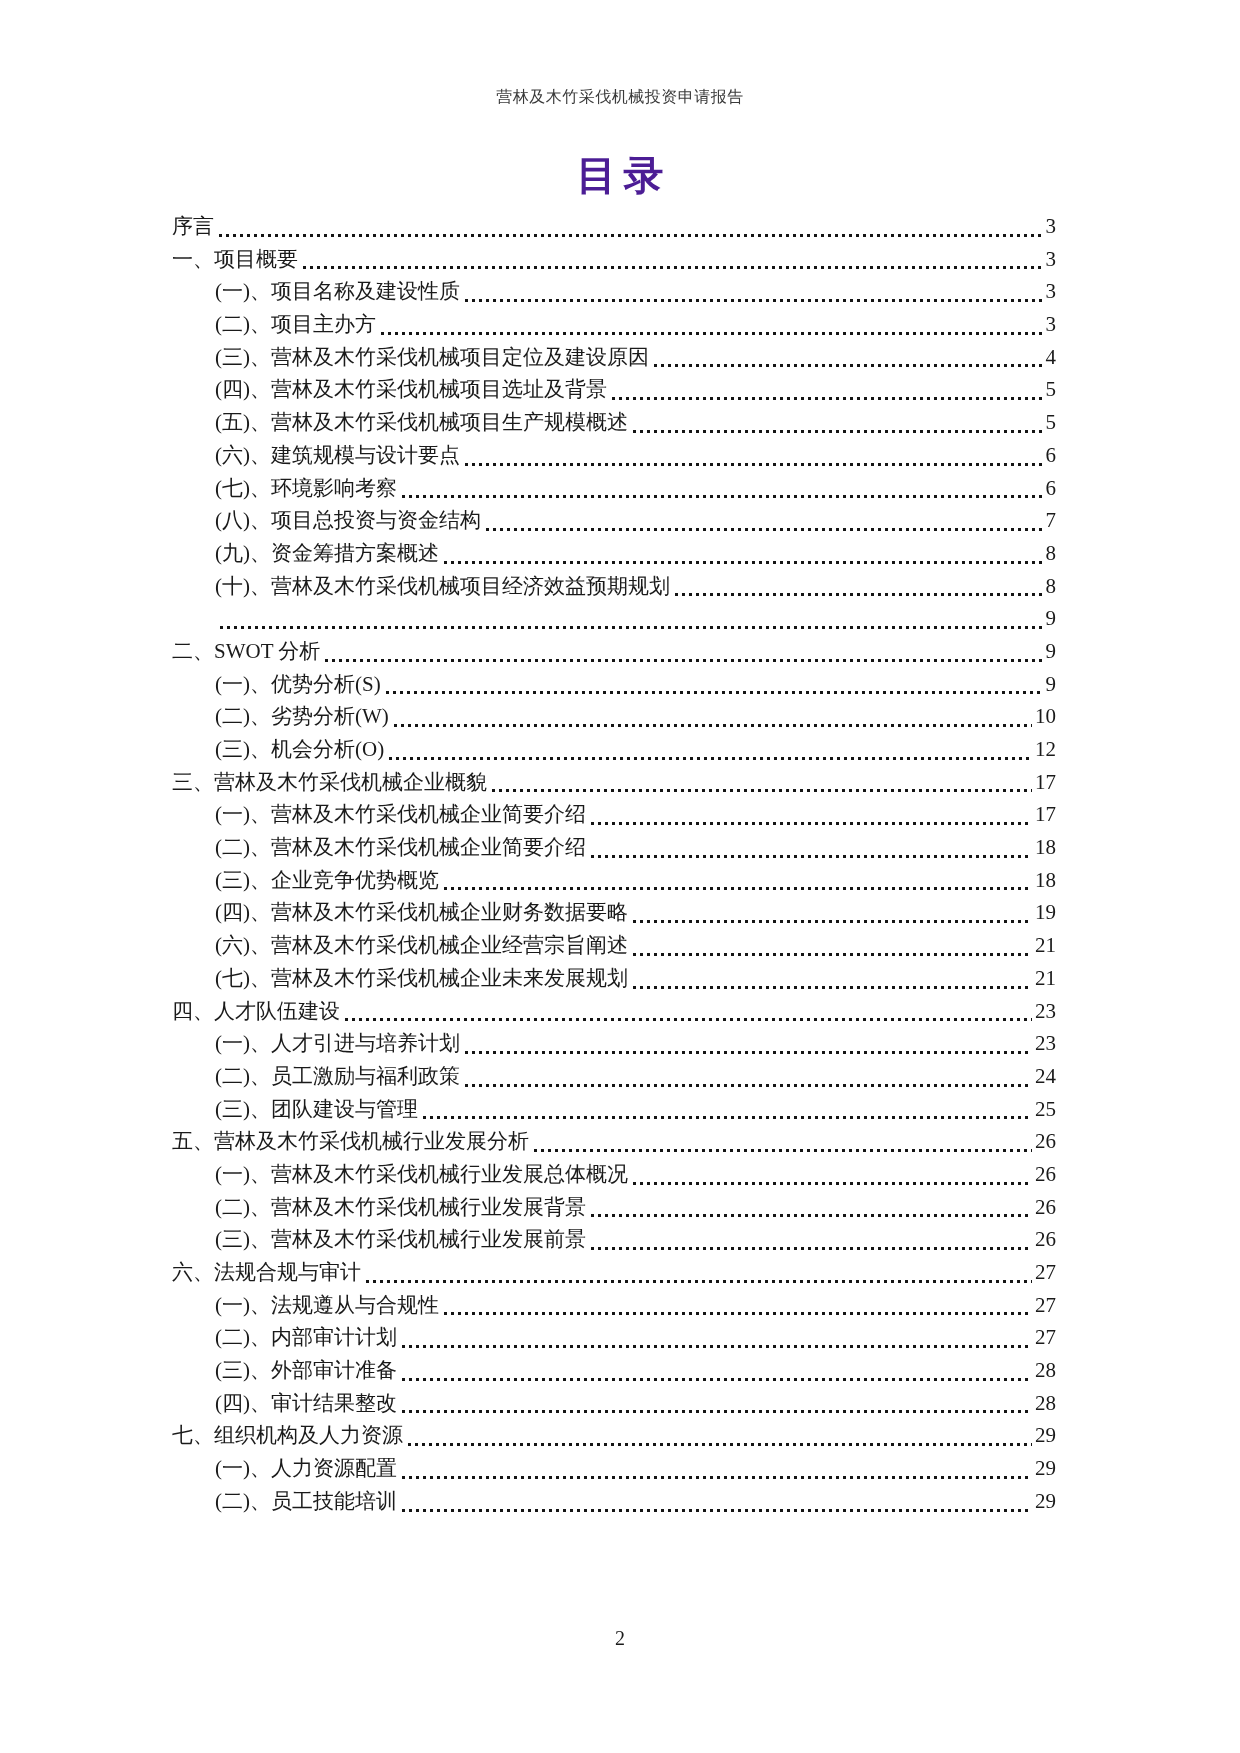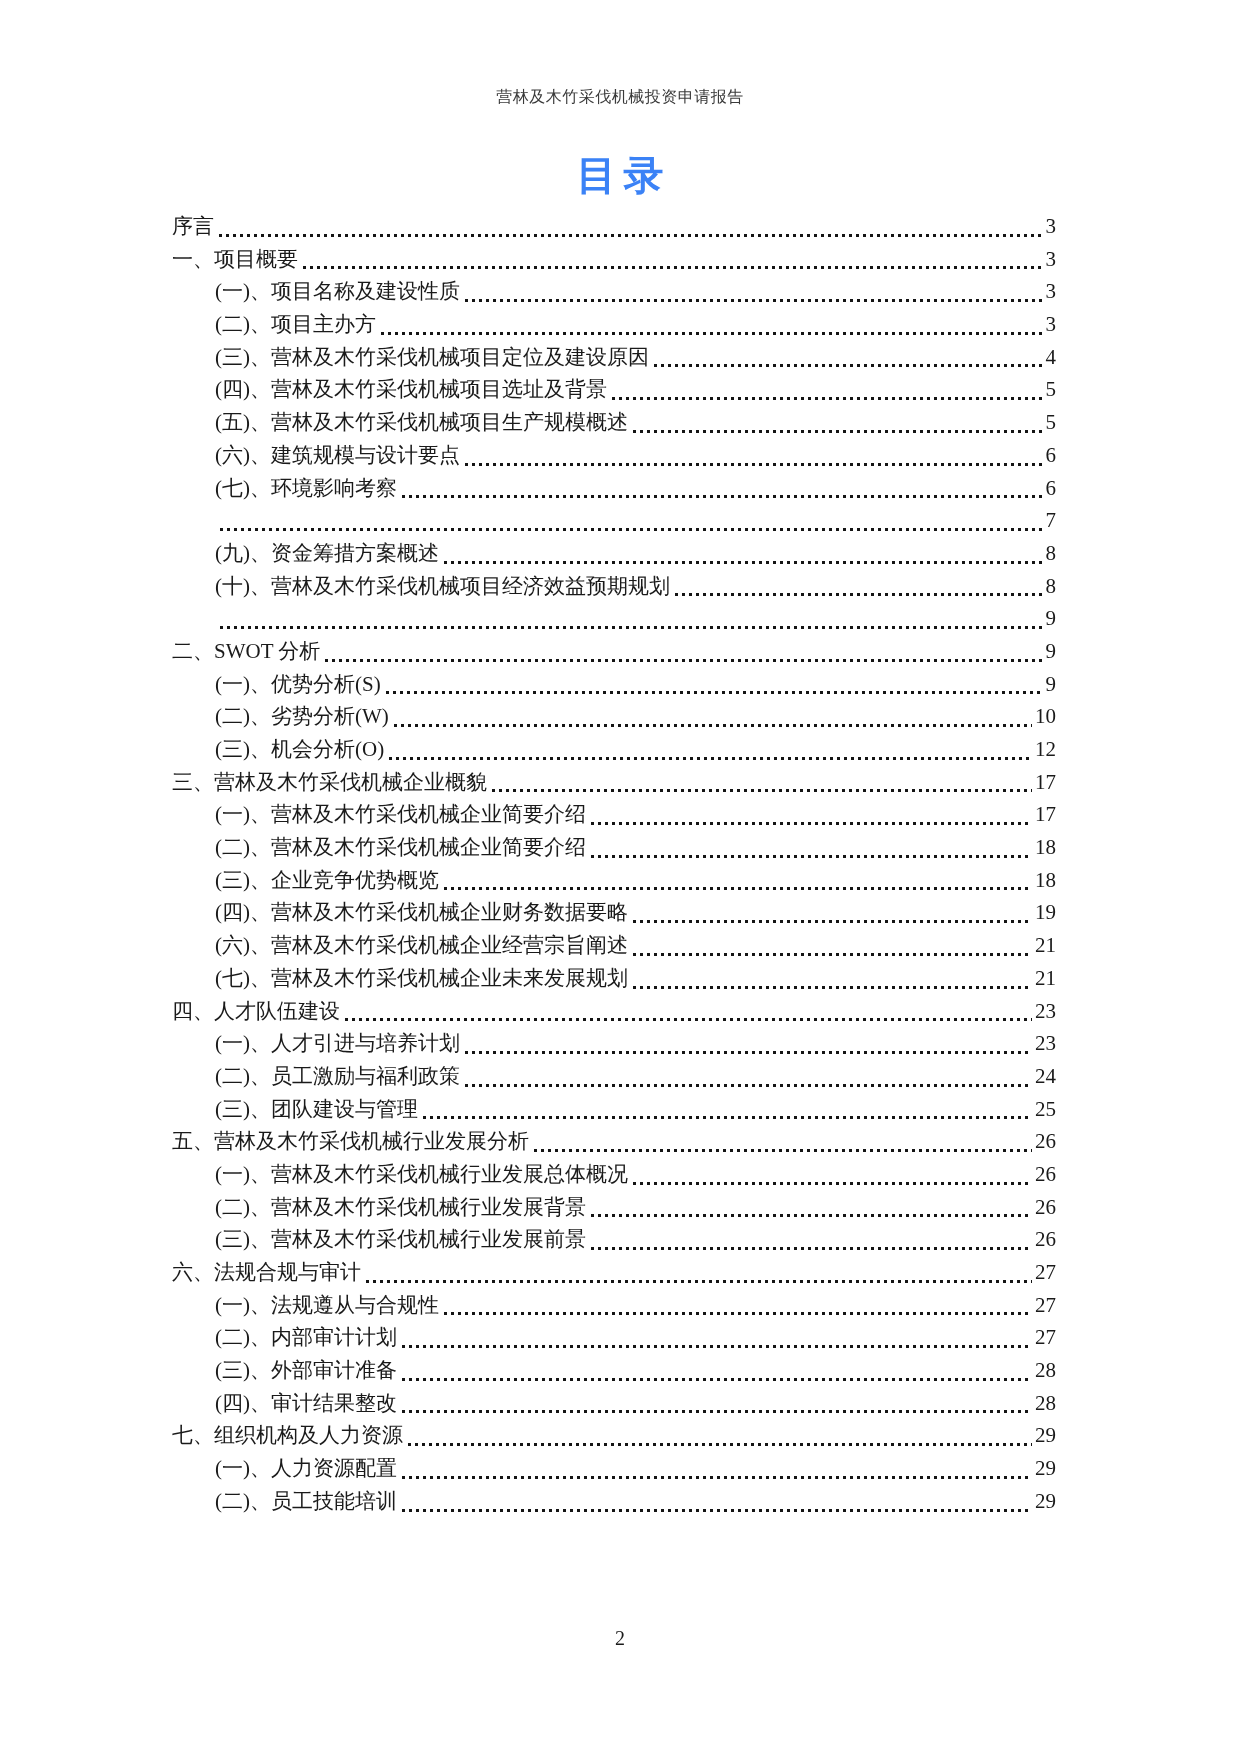--- a/index.html
+++ b/index.html
@@ -30,21 +30,21 @@
   .doc-title {
     position: absolute;
     top: 148px;
     left: 0;
     width: 100%;
     text-align: center;
     font-size: 40px;
     font-weight: bold;
     letter-spacing: 0.18em;
     text-indent: 0.18em;
-    color: #3b82f6;
+    color: #4c1d95;
   }
   .toc {
     position: absolute;
     top: 210px;
     left: 172px;
     width: 884px;
   }
   .toc-row {
     display: flex;
     align-items: center;
@@ -135,20 +135,21 @@
     <span class="toc-label">(六)、建筑规模与设计要点</span>
     <span class="toc-leader"></span>
     <span class="toc-page">6</span>
   </div>
       <div class="toc-row lvl1">
     <span class="toc-label">(七)、环境影响考察</span>
     <span class="toc-leader"></span>
     <span class="toc-page">6</span>
   </div>
       <div class="toc-row lvl1">
+    <span class="toc-label">(八)、项目总投资与资金结构</span>
     <span class="toc-leader"></span>
     <span class="toc-page">7</span>
   </div>
       <div class="toc-row lvl1">
     <span class="toc-label">(九)、资金筹措方案概述</span>
     <span class="toc-leader"></span>
     <span class="toc-page">8</span>
   </div>
       <div class="toc-row lvl1">
     <span class="toc-label">(十)、营林及木竹采伐机械项目经济效益预期规划</span>

